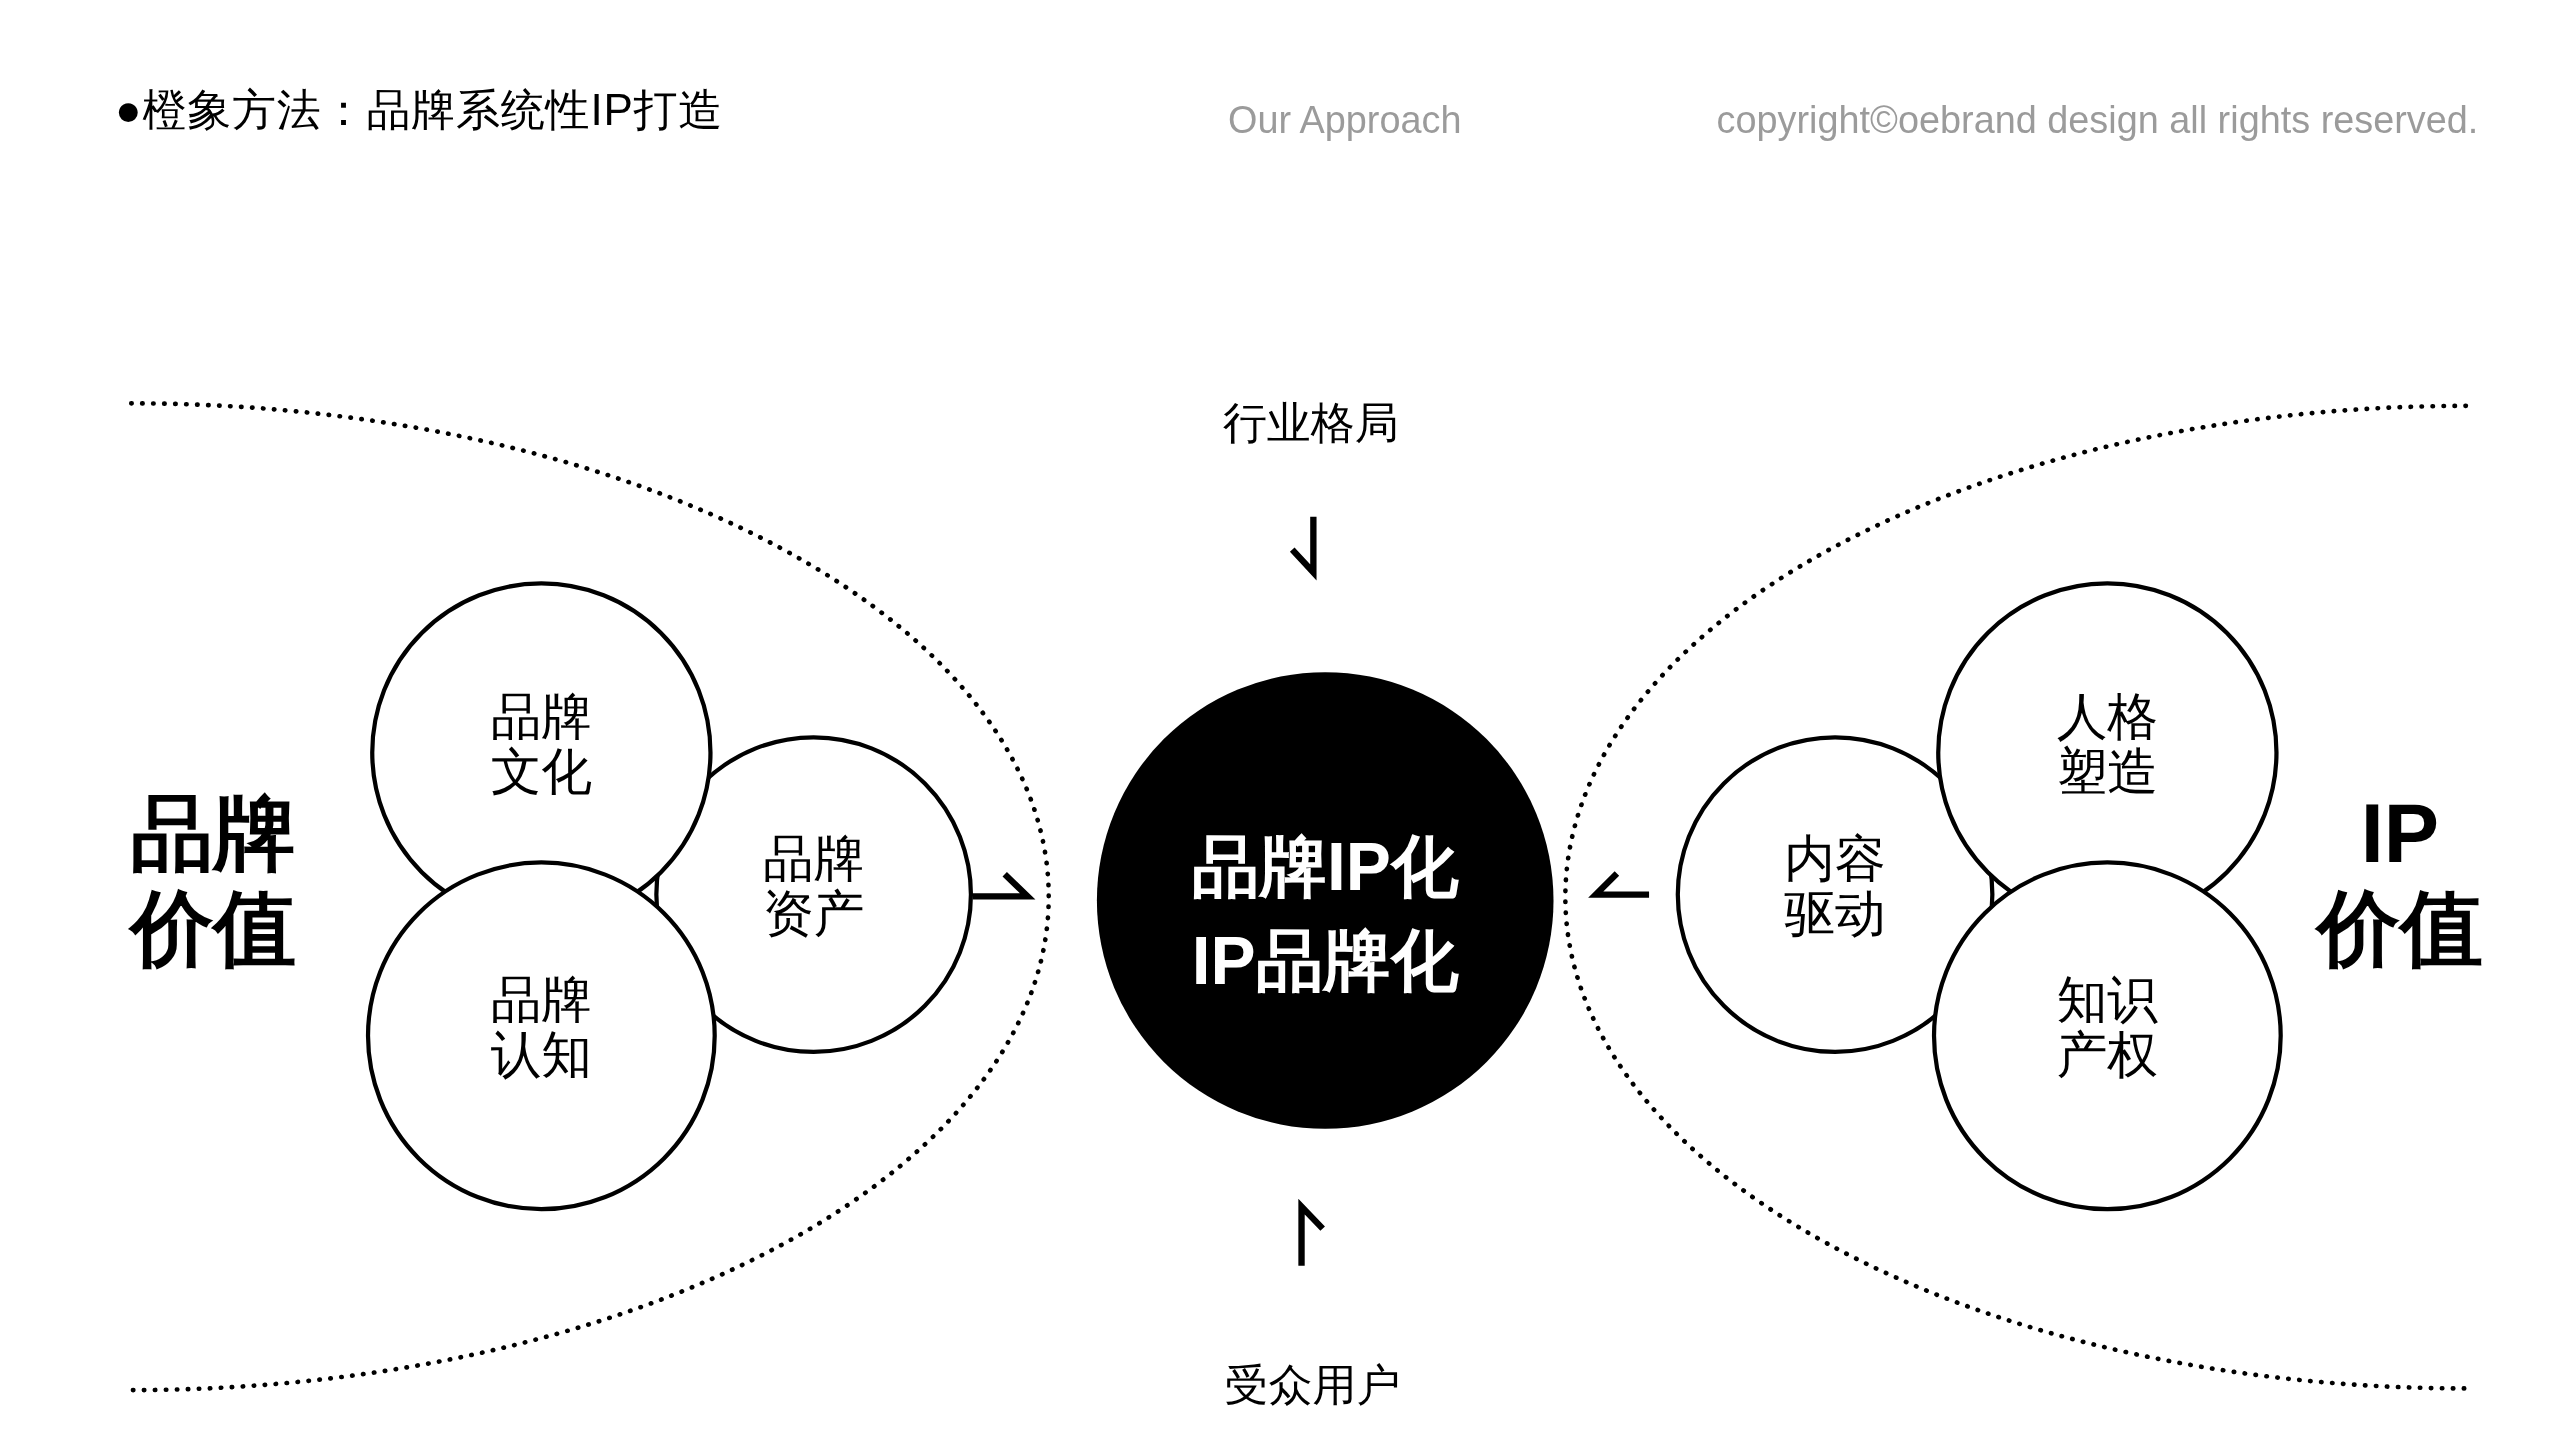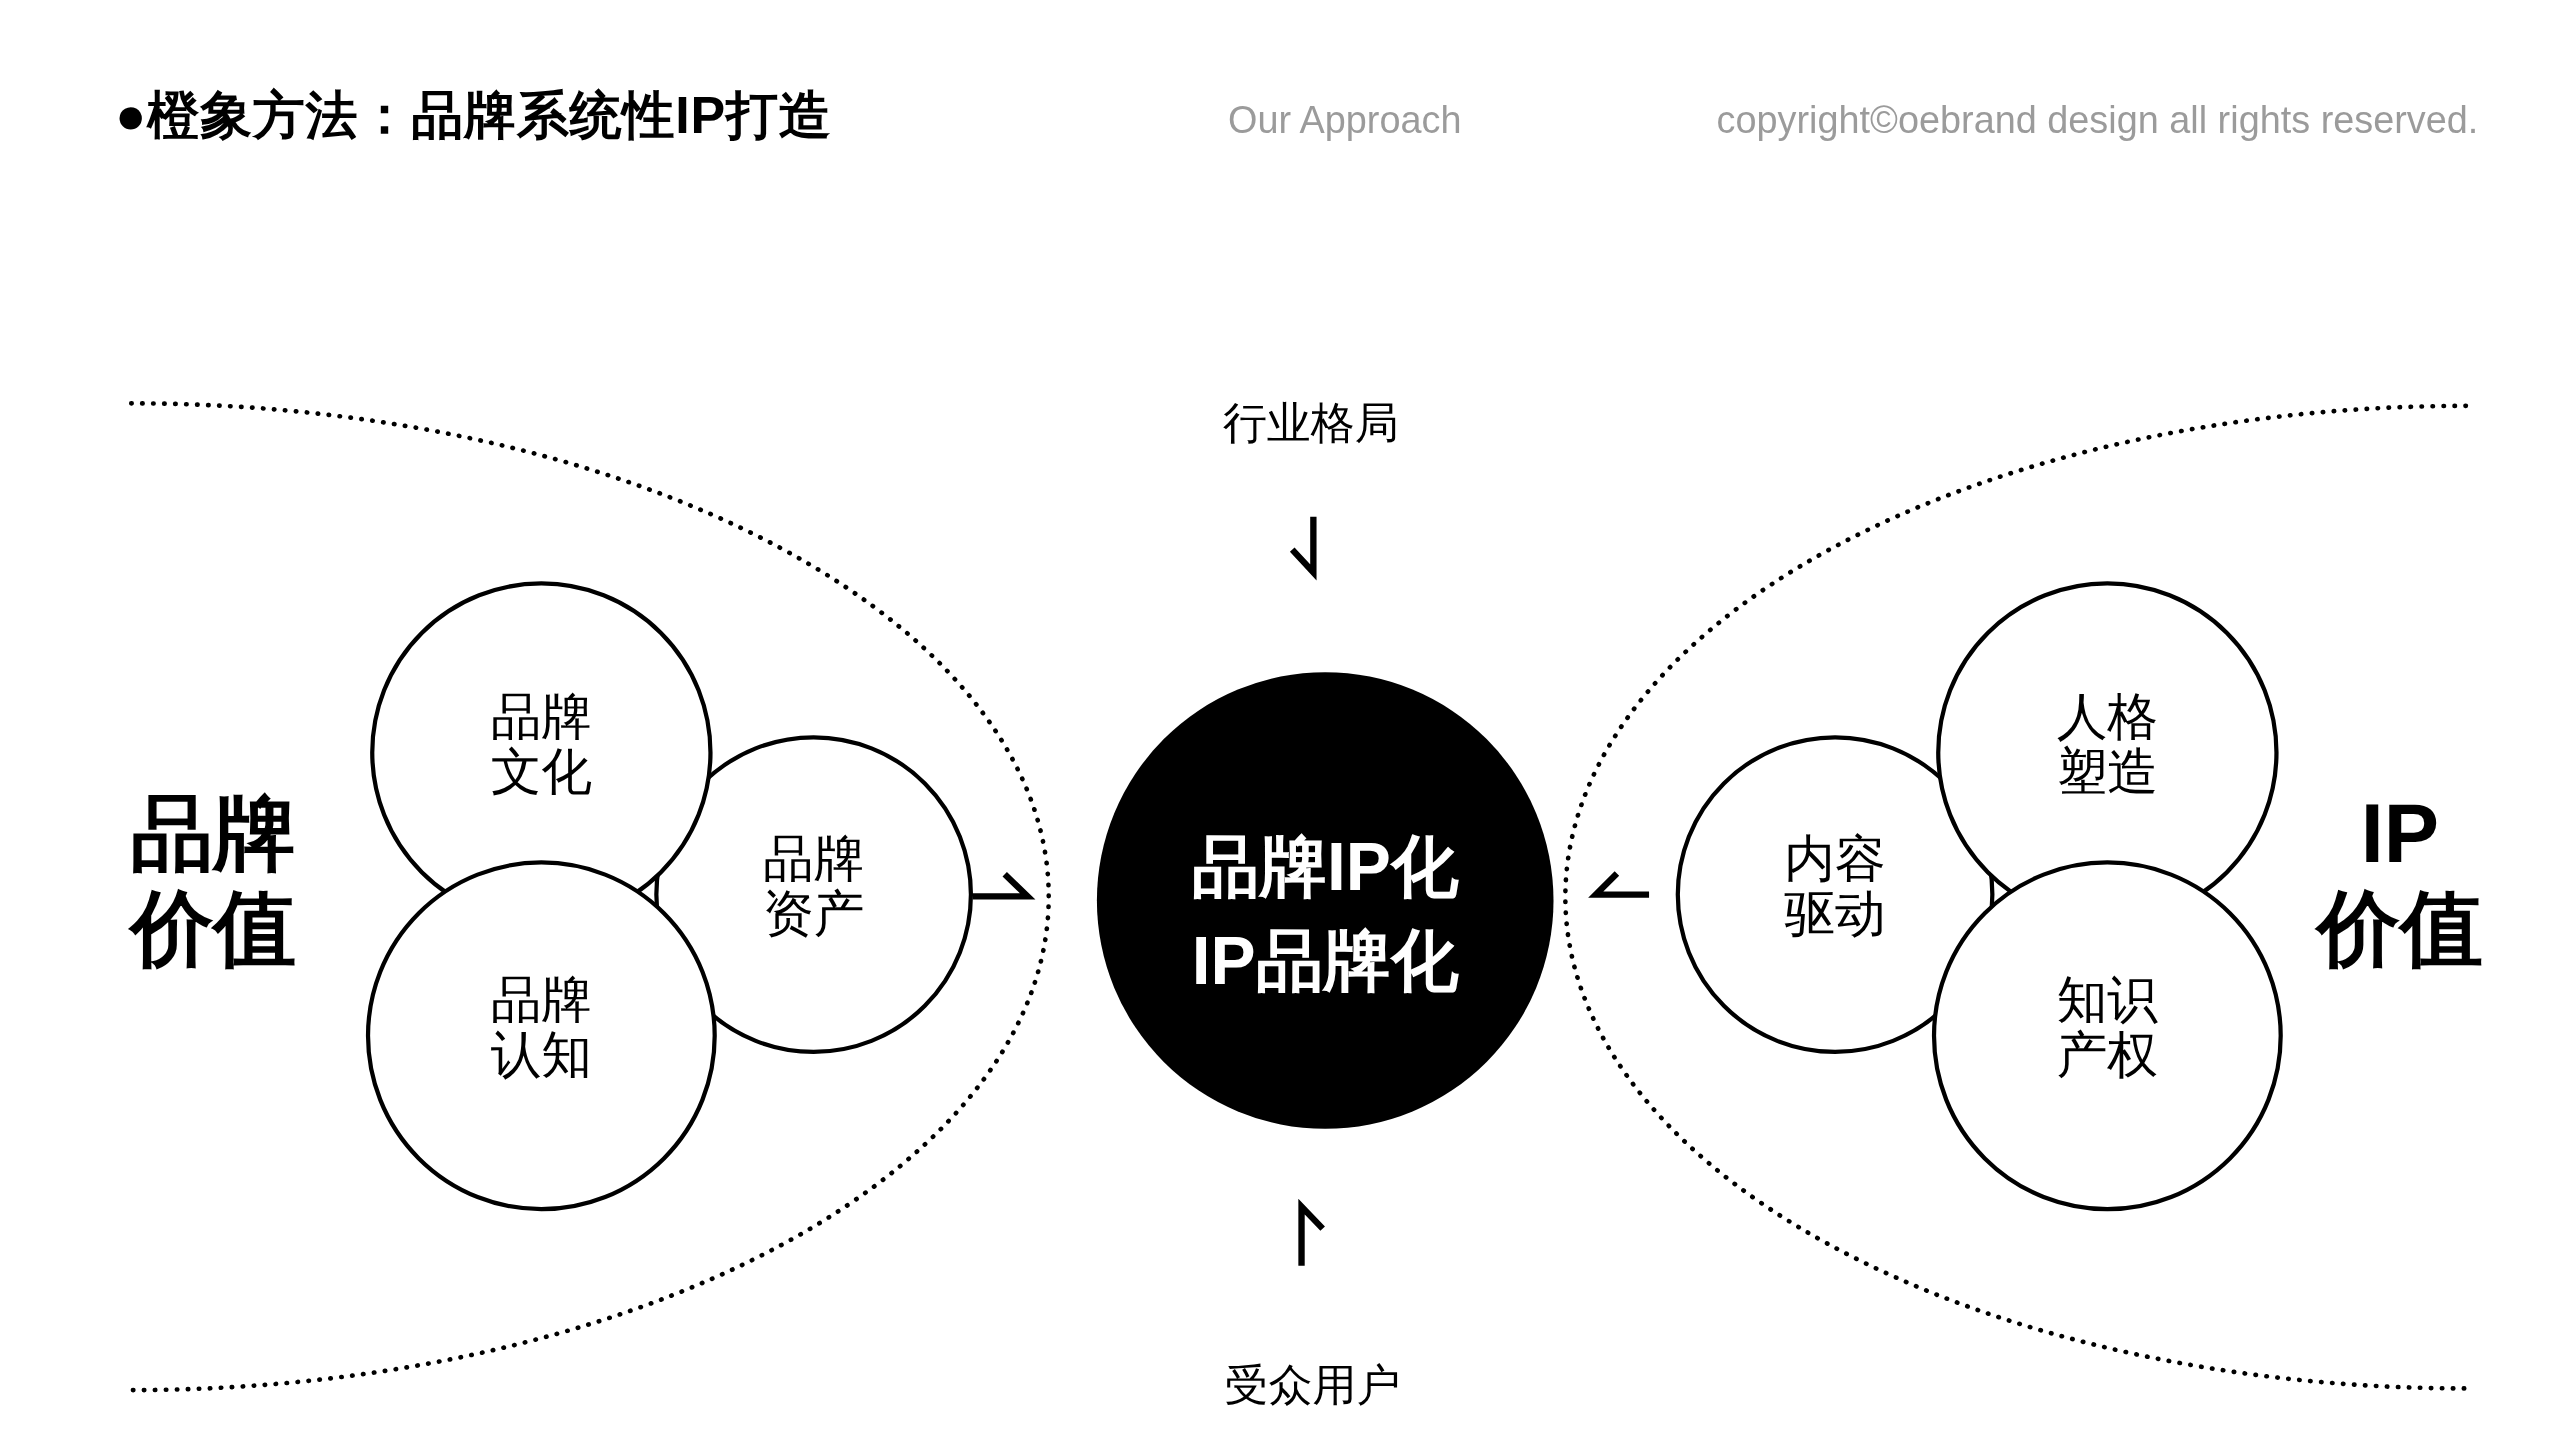--- a/index.html
+++ b/index.html
@@ -5,21 +5,21 @@
   html,body{margin:0;padding:0;background:#ffffff;}
   #stage{
     position:relative;
     width:2576px;height:1451px;
     background:#ffffff;
     font-family:"Liberation Sans","DejaVu Sans",sans-serif;
     overflow:hidden;
   }
   .hdr-title{
     position:absolute;left:115px;top:81px;
-    font-size:52px;font-weight:700;color:#000;
+    font-size:44px;font-weight:400;color:#000;
     letter-spacing:0.8px;white-space:nowrap;
   }
   .hdr-approach{
     position:absolute;left:1228px;top:98px;
     font-size:39px;font-weight:400;color:#9b9b9b;
     white-space:nowrap;transform:scaleX(.97);transform-origin:left center;
   }
   .hdr-copyright{
     position:absolute;right:98px;top:98px;
     font-size:39px;font-weight:400;color:#9b9b9b;

